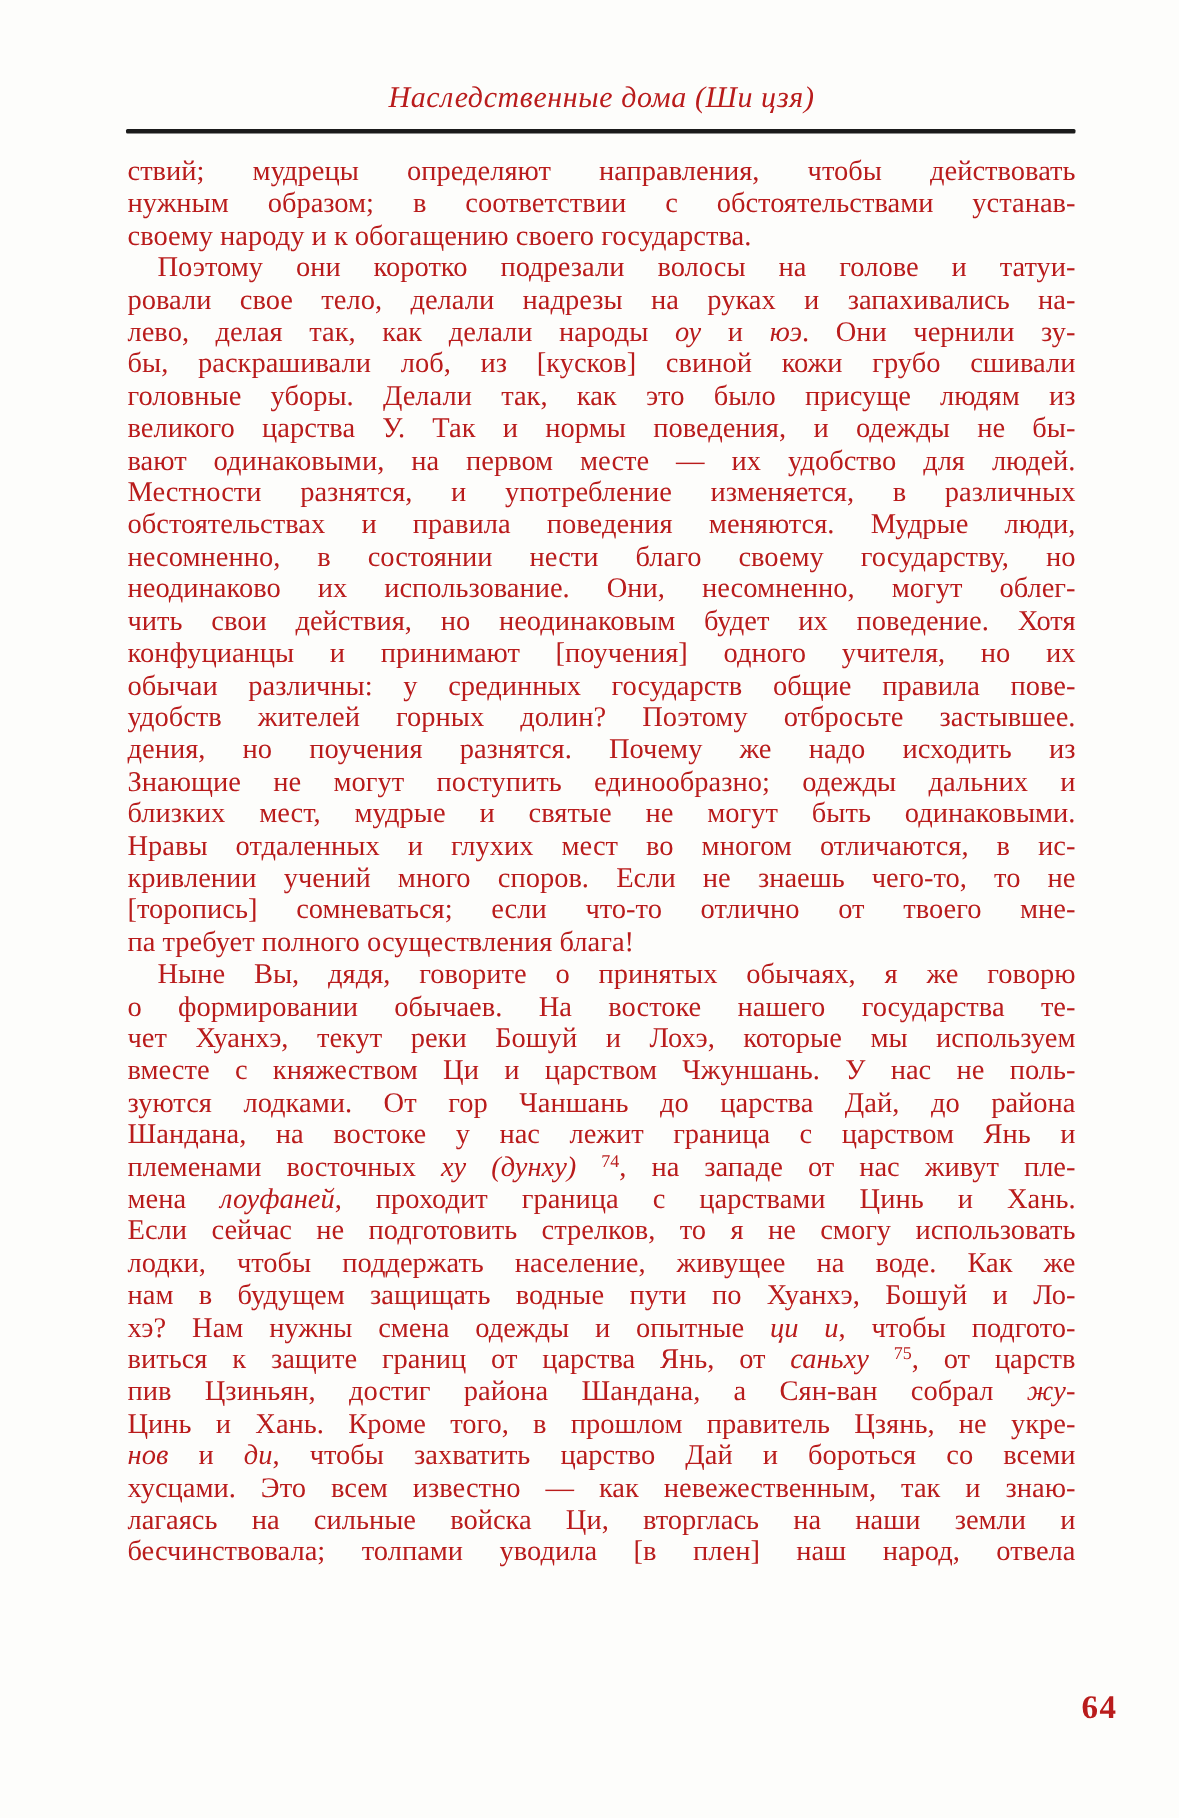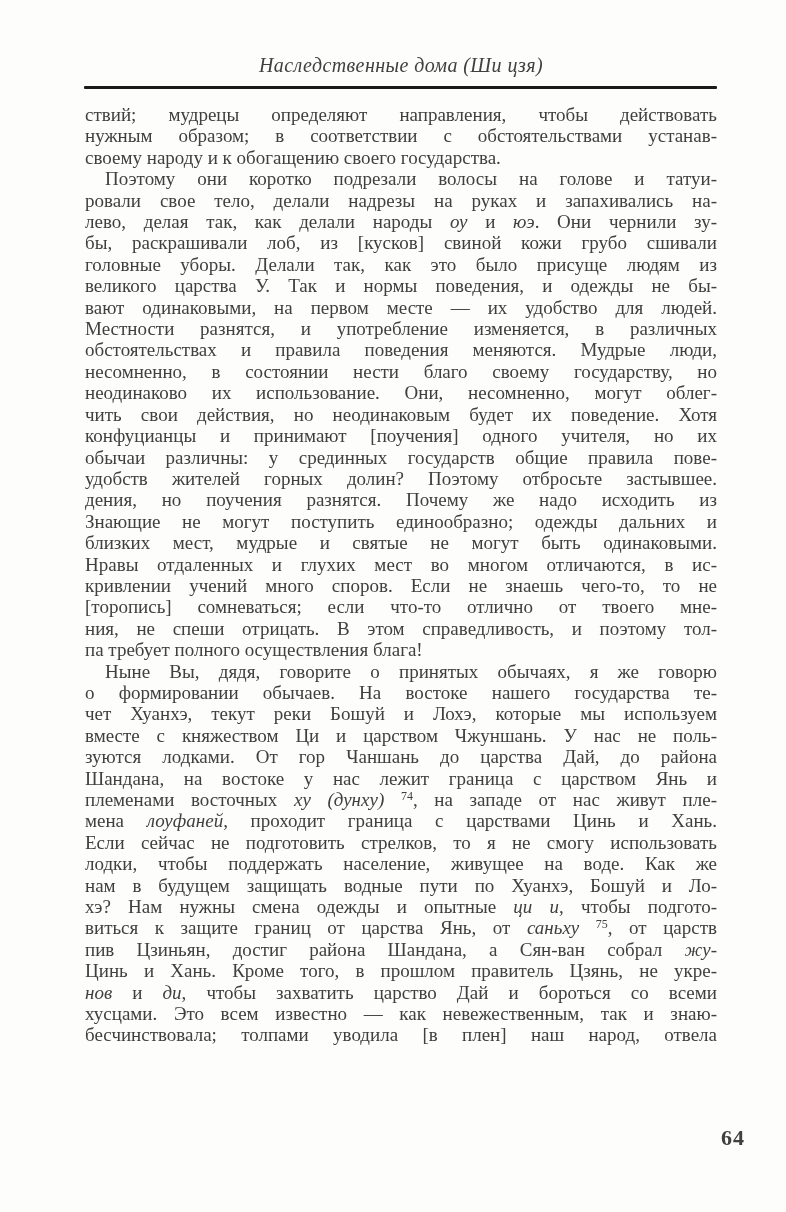--- a/index.html
+++ b/index.html
@@ -5,21 +5,21 @@
   html,body{margin:0;padding:0;}
   body{
     width:786px;height:1212px;
     background:#fdfdfb;
     font-family:"Liberation Serif", serif;
   }
   .page{
     position:relative;
     width:786px;height:1212px;
     background:#fdfdfb;
-    color:#404040;
+    color:#b91c1c;
     overflow:hidden;
   }
   .running-head{
     position:absolute;
     left:85px;top:54px;width:632px;
     text-align:center;
     font-style:italic;
     font-size:20px;
     letter-spacing:0.4px;
     white-space:nowrap;
@@ -86,35 +86,35 @@
       <div class="line"><span>чить свои действия, но неодинаковым будет их поведение. Хотя</span></div>
       <div class="line"><span>конфуцианцы и принимают [поучения] одного учителя, но их</span></div>
       <div class="line"><span>обычаи различны: у срединных государств общие правила пове-</span></div>
       <div class="line"><span>удобств жителей горных долин? Поэтому отбросьте застывшее.</span></div>
       <div class="line"><span>дения, но поучения разнятся. Почему же надо исходить из</span></div>
       <div class="line"><span>Знающие не могут поступить единообразно; одежды дальних и</span></div>
       <div class="line"><span>близких мест, мудрые и святые не могут быть одинаковыми.</span></div>
       <div class="line"><span>Нравы отдаленных и глухих мест во многом отличаются, в ис-</span></div>
       <div class="line"><span>кривлении учений много споров. Если не знаешь чего-то, то не</span></div>
       <div class="line"><span>[торопись] сомневаться; если что-то отлично от твоего мне-</span></div>
-      <div class="line"><span>ния, не спеши отрицать. В этом справедливость, и поэтому тол-</span></div>
       <div class="line last"><span>па требует полного осуществления блага!</span></div>
       <div class="line indent"><span>Ныне Вы, дядя, говорите о принятых обычаях, я же говорю</span></div>
       <div class="line"><span>о формировании обычаев. На востоке нашего государства те-</span></div>
       <div class="line"><span>чет Хуанхэ, текут реки Бошуй и Лохэ, которые мы используем</span></div>
       <div class="line"><span>вместе с княжеством Ци и царством Чжуншань. У нас не поль-</span></div>
       <div class="line"><span>зуются лодками. От гор Чаншань до царства Дай, до района</span></div>
       <div class="line"><span>Шандана, на востоке у нас лежит граница с царством Янь и</span></div>
       <div class="line"><span>племенами восточных </span><span class="it">ху (дунху)</span><span> </span><span class="sup">74</span><span>, на западе от нас живут пле-</span></div>
       <div class="line"><span>мена </span><span class="it">лоуфаней</span><span>, проходит граница с царствами Цинь и Хань.</span></div>
       <div class="line"><span>Если сейчас не подготовить стрелков, то я не смогу использовать</span></div>
       <div class="line"><span>лодки, чтобы поддержать население, живущее на воде. Как же</span></div>
       <div class="line"><span>нам в будущем защищать водные пути по Хуанхэ, Бошуй и Ло-</span></div>
       <div class="line"><span>хэ? Нам нужны смена одежды и опытные </span><span class="it">ци и</span><span>, чтобы подгото-</span></div>
       <div class="line"><span>виться к защите границ от царства Янь, от </span><span class="it">саньху</span><span> </span><span class="sup">75</span><span>, от царств</span></div>
       <div class="line"><span>пив Цзиньян, достиг района Шандана, а Сян-ван собрал </span><span class="it">жу-</span></div>
       <div class="line"><span>Цинь и Хань. Кроме того, в прошлом правитель Цзянь, не укре-</span></div>
       <div class="line"><span class="it">нов</span><span> и </span><span class="it">ди</span><span>, чтобы захватить царство Дай и бороться со всеми</span></div>
       <div class="line"><span>хусцами. Это всем известно — как невежественным, так и знаю-</span></div>
+      <div class="line"><span>лагаясь на сильные войска Ци, вторглась на наши земли и</span></div>
       <div class="line"><span>бесчинствовала; толпами уводила [в плен] наш народ, отвела</span></div>
     </div>
   <div class="page-num">64</div>
 </div>
 
 </body></html>

